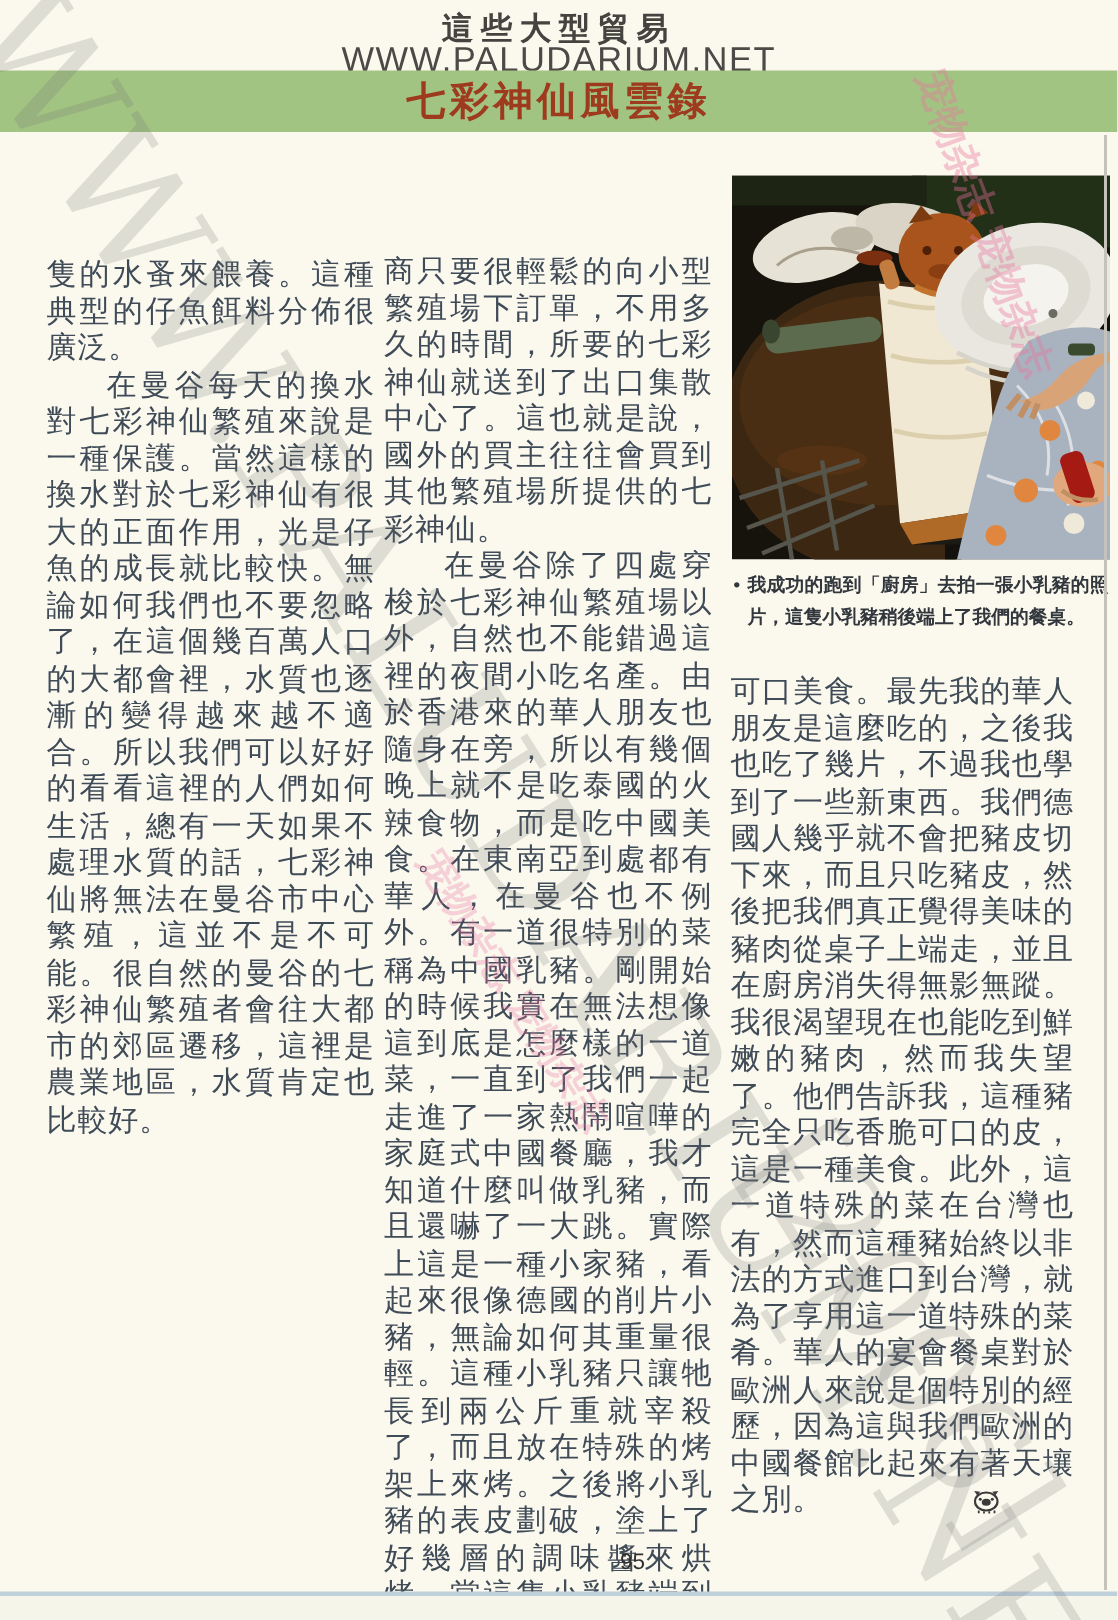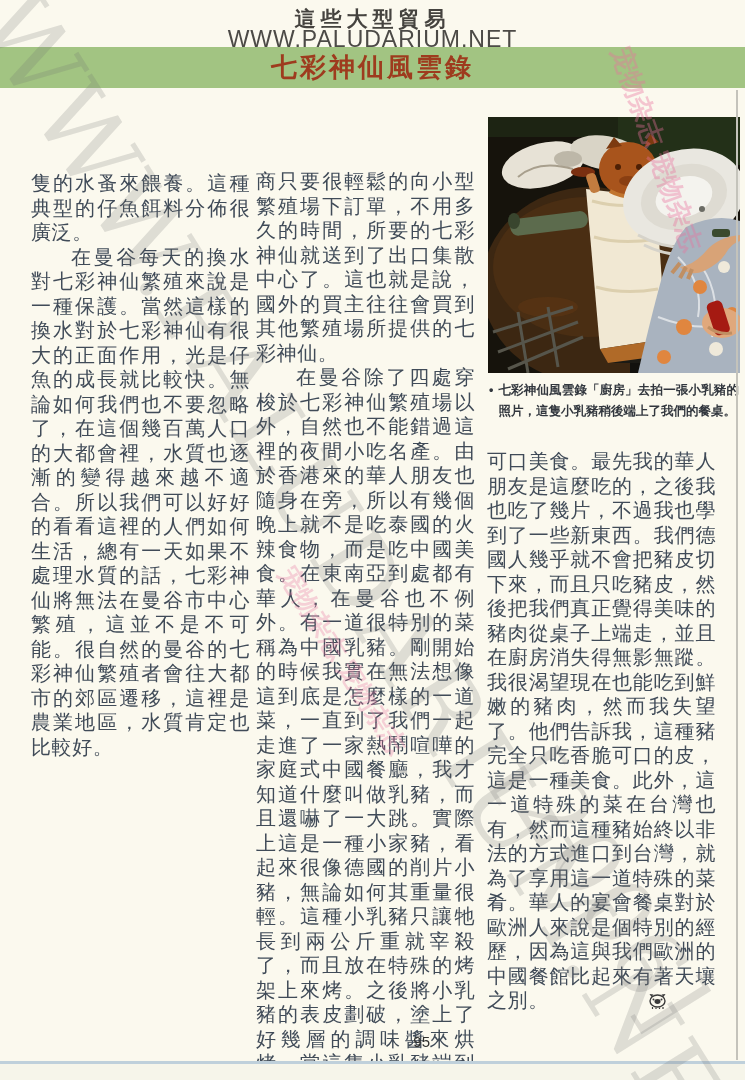--- a/index.html
+++ b/index.html
@@ -134,21 +134,21 @@
       <path d="M192,146 l-8,10 M198,150 l-6,11 M204,152 l-4,10" stroke="#c08f63" stroke-width="4" fill="none"></path>
 
       <ellipse cx="234" cy="206" rx="20" ry="15" fill="#e0a87c"></ellipse>
       <rect x="222" y="184" width="16" height="34" rx="5" fill="#a51a12" transform="rotate(-18 230 200)"></rect>
       <path d="M220,210 q10,8 24,6" stroke="#c08f63" stroke-width="3" fill="none"></path>
     </svg>
   </div>
 
   <div class="caption">
     <span class="bullet">•</span>
-    <span class="cap-text">七彩神仙風雲錄「廚房」去拍一張小乳豬的照片，這隻小乳豬稍後端上了我們的餐桌。</span>
+    <span class="cap-text">我成功的跑到「廚房」去拍一張小乳豬的照片，這隻小乳豬稍後端上了我們的餐桌。</span>
   </div>
 
   <div class="col col1">
     <p>隻的水蚤來餵養。這種典型的仔魚餌料分佈很廣泛。</p>
     <p class="indent">在曼谷每天的換水對七彩神仙繁殖來說是一種保護。當然這樣的換水對於七彩神仙有很大的正面作用，光是仔魚的成長就比較快。無論如何我們也不要忽略了，在這個幾百萬人口的大都會裡，水質也逐漸的變得越來越不適合。所以我們可以好好的看看這裡的人們如何生活，總有一天如果不處理水質的話，七彩神仙將無法在曼谷市中心繁殖，這並不是不可能。很自然的曼谷的七彩神仙繁殖者會往大都市的郊區遷移，這裡是農業地區，水質肯定也比較好。</p>
   </div>
 
   <div class="col col2">
     <p>商只要很輕鬆的向小型繁殖場下訂單，不用多久的時間，所要的七彩神仙就送到了出口集散中心了。這也就是說，國外的買主往往會買到其他繁殖場所提供的七彩神仙。</p>
     <p class="indent">在曼谷除了四處穿梭於七彩神仙繁殖場以外，自然也不能錯過這裡的夜間小吃名產。由於香港來的華人朋友也隨身在旁，所以有幾個晚上就不是吃泰國的火辣食物，而是吃中國美食。在東南亞到處都有華人，在曼谷也不例外。有一道很特別的菜稱為中國乳豬。剛開始的時候我實在無法想像這到底是怎麼樣的一道菜，一直到了我們一起走進了一家熱鬧喧嘩的家庭式中國餐廳，我才知道什麼叫做乳豬，而且還嚇了一大跳。實際上這是一種小家豬，看起來很像德國的削片小豬，無論如何其重量很輕。這種小乳豬只讓牠長到兩公斤重就宰殺了，而且放在特殊的烤架上來烤。之後將小乳豬的表皮劃破，塗上了好幾層的調味醬來烘烤。當這隻小乳豬端到客人面前時，看起來真是大得離譜。我在這裡得告訴各位沒吃過的人，這種豬並非要吃牠的肉，而完全只吃牠的皮。我們拿著筷子，凌虐著切成片的小豬皮，小心翼翼的夾起來。然後沾上了特殊的調味醬，這一片豬皮就變成了全然不同的</p>

